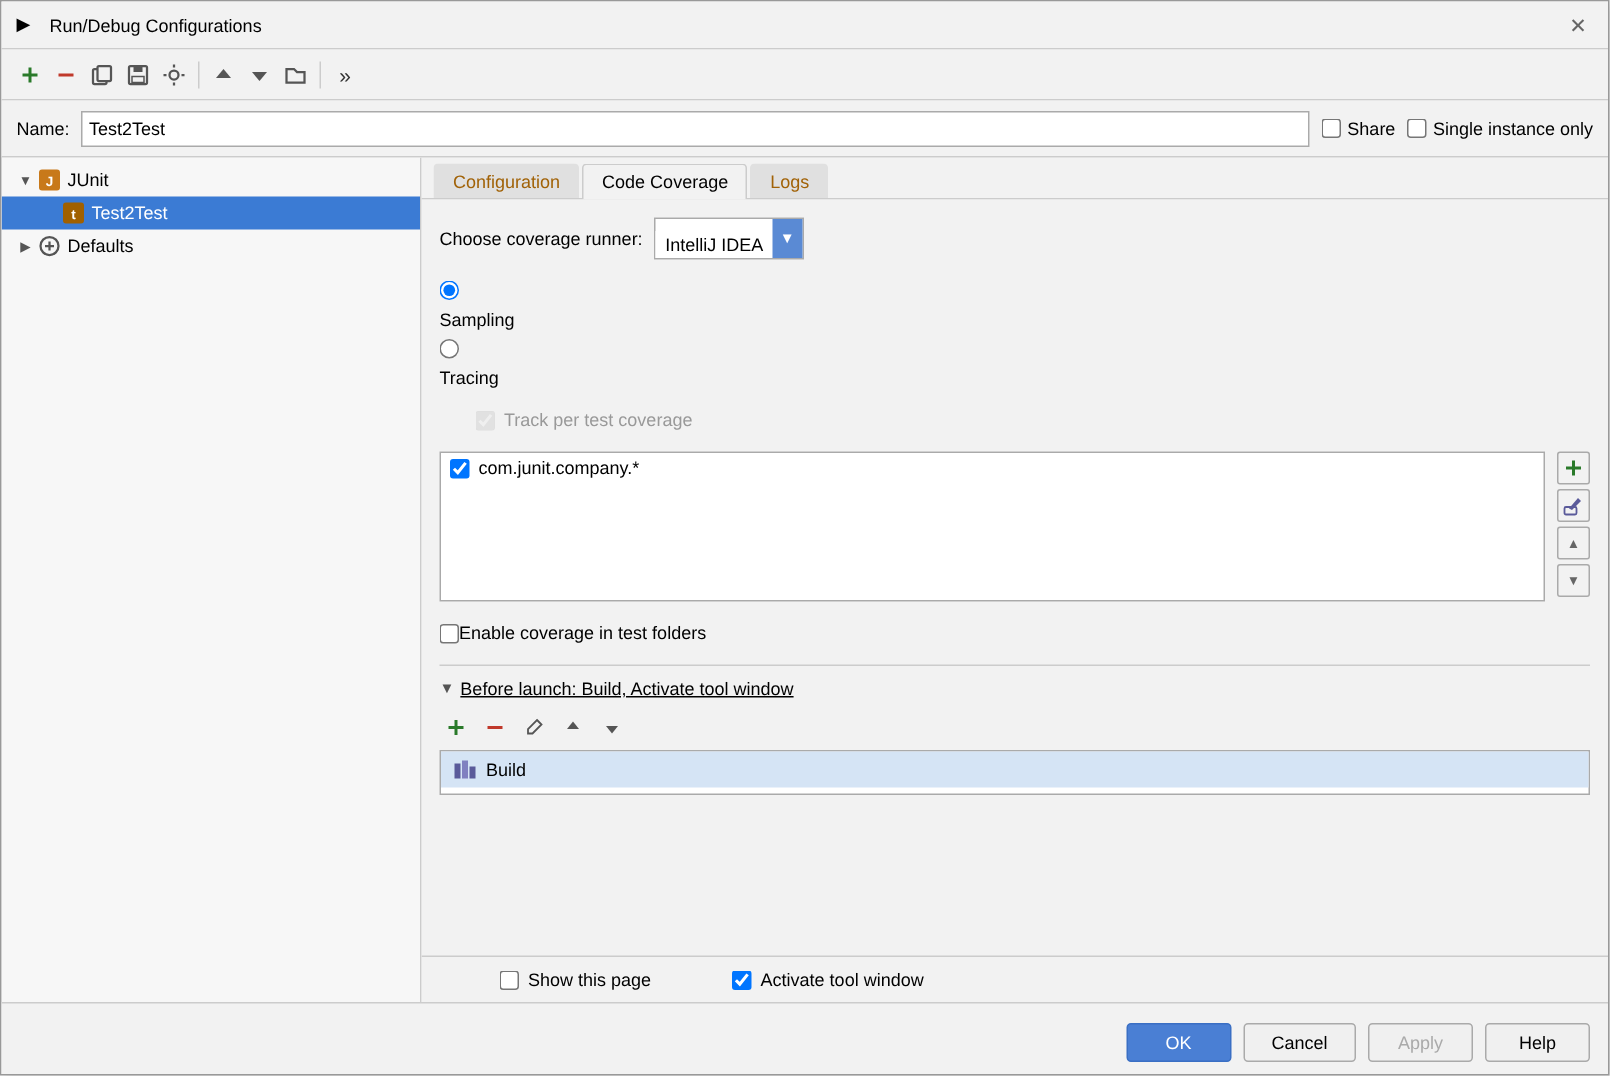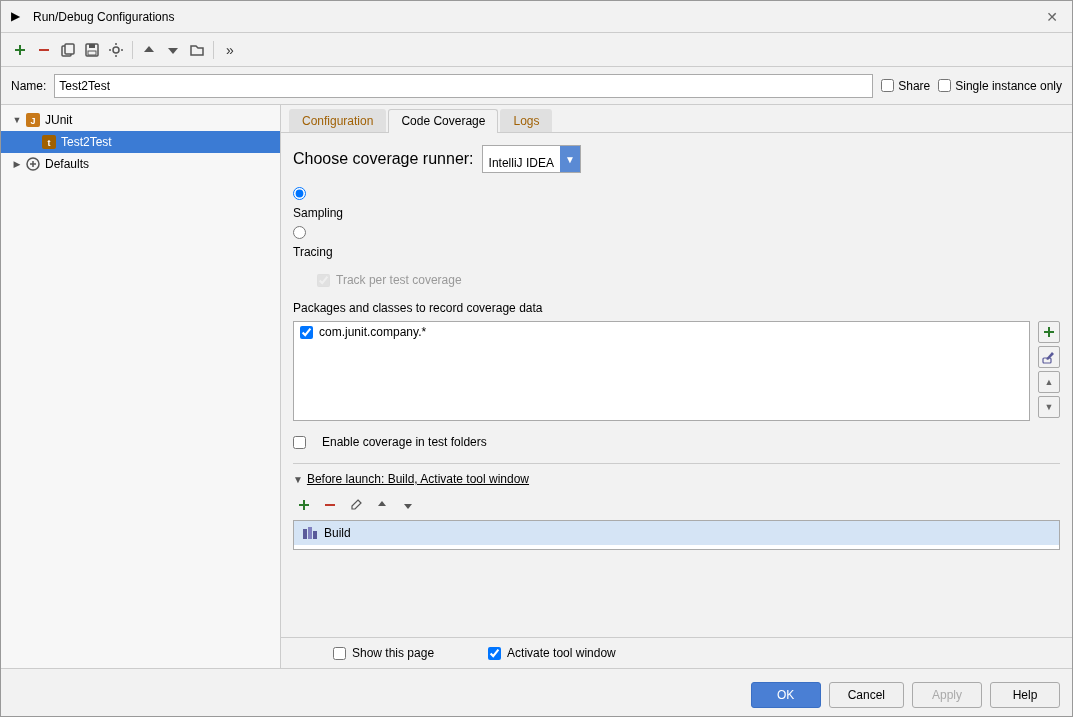--- a/index.html
+++ b/index.html
@@ -200,21 +200,21 @@
       overflow-y: auto;
       background: #f2f2f2;
     }
 
     .coverage-runner-row {
       display: flex;
       align-items: center;
       gap: 8px;
       margin-bottom: 14px;
     }
-    .coverage-label { font-size: 16px; }
+    .coverage-label { font-size: 12px; }
     .runner-select-wrapper {
       display: flex;
       align-items: flex-end;
       border: 1px solid #aaa;
       background: white;
       height: 28px;
     }
     .runner-select-text {
       padding: 2px 6px;
       font-size: 12px;
@@ -279,21 +279,21 @@
       justify-content: center;
       font-size: 13px;
       color: #2a7a2a;
       border-radius: 2px;
     }
     .packages-side-btn.scroll-btn { color: #666; font-size: 9px; }
 
     .enable-coverage-row {
       display: flex;
       align-items: center;
-      gap: 16px;
+      gap: 0;
       font-size: 12px;
       margin-bottom: 14px;
     }
     .enable-coverage-row input[type=checkbox] { cursor: pointer; }
 
     .before-launch-section {
       border-top: 1px solid #ccc;
       padding-top: 8px;
       margin-top: 4px;
     }
@@ -544,21 +544,20 @@
             <span>Tracing</span>
           </label>
         </div>
 
         <label class="checkbox-item disabled">
           <input type="checkbox" checked="" disabled="" style="">
           <span>Track per test coverage</span>
         </label>
 
         <div class="packages-section">
-          <div class="packages-label">Packages and classes to record coverage data</div>
           <div class="packages-list-wrapper">
             <div class="packages-list">
               <div class="packages-list-item">
                 <input type="checkbox" checked="" style="">
                 <span>com.junit.company.*</span>
               </div>
             </div>
             <div class="packages-side-btns">
               <button class="packages-side-btn" title="Add">
                 <svg width="14" height="14" viewBox="0 0 14 14">

